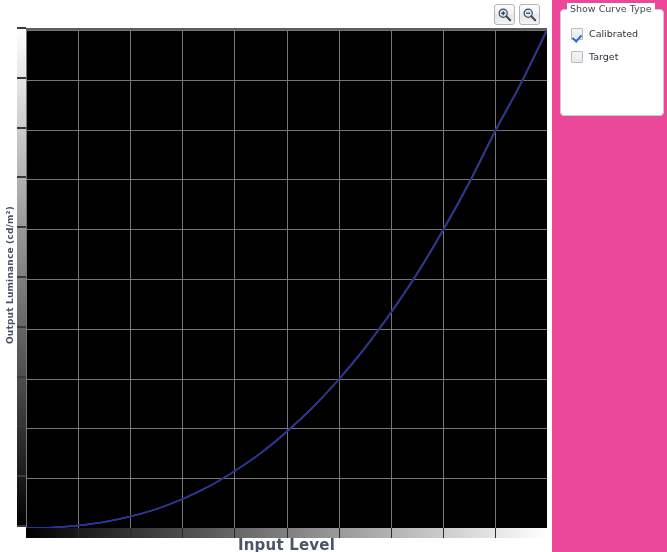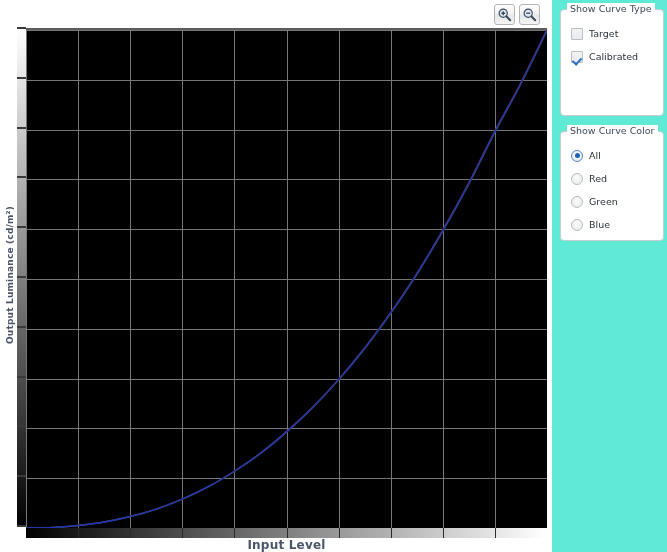--- a/index.html
+++ b/index.html
@@ -78,21 +78,21 @@
     width: 1px; height: 10px;
     background: #2b2b2b;
   }
 
   
   #x-axis-title {
     position: absolute;
     left: 26px; top: 538px;
     width: 521px;
     text-align: center;
-    font-size: 12px;
+    font-size: 15px;
     font-weight: bold;
     color: #4a5568;
     line-height: 14px;
     letter-spacing: 0.2px;
   }
   #y-axis-title-wrap {
     position: absolute;
     left: 0px; top: 0px;
     width: 17px; height: 552px;
   }
@@ -128,21 +128,21 @@
     cursor: pointer;
     box-sizing: border-box;
   }
   .zoom-btn svg { display: block; }
 
   
   #right-panel {
     position: absolute;
     left: 552px; top: 0;
     width: 115px; height: 552px;
-    background: #5eead4;
+    background: #ec4899;
   }
   .groupbox {
     position: absolute;
     left: 8px;
     width: 104px;
     border: 1px solid #c9ccd1;
     border-radius: 4px;
     box-sizing: border-box;
     background: #ffffff;
   }
@@ -293,46 +293,25 @@
       </span>
     </div>
   </div>
 
   <div id="right-panel">
 
     <div class="groupbox" id="group-curve-type">
       <div class="group-title">Show Curve Type</div>
       <div class="opt-list" id="curve-type-list">
           <div class="opt-row">
+            <span class="cb checked"></span>
+            <span class="opt-label">Calibrated</span>
+          </div>
+          <div class="opt-row">
             <span class="cb"></span>
             <span class="opt-label">Target</span>
           </div>
-          <div class="opt-row">
-            <span class="cb checked"></span>
-            <span class="opt-label">Calibrated</span>
-          </div>
         </div>
     </div>
 
-    <div class="groupbox" id="group-curve-color">
-      <div class="group-title">Show Curve Color</div>
-      <div class="opt-list" id="curve-color-list">
-          <div class="opt-row">
-            <span class="rb selected"></span>
-            <span class="opt-label">All</span>
-          </div>
-          <div class="opt-row">
-            <span class="rb"></span>
-            <span class="opt-label">Red</span>
-          </div>
-          <div class="opt-row">
-            <span class="rb"></span>
-            <span class="opt-label">Green</span>
-          </div>
-          <div class="opt-row">
-            <span class="rb"></span>
-            <span class="opt-label">Blue</span>
-          </div>
-        </div>
-    </div>
 
   </div>
 </div>
 
 </body></html>

